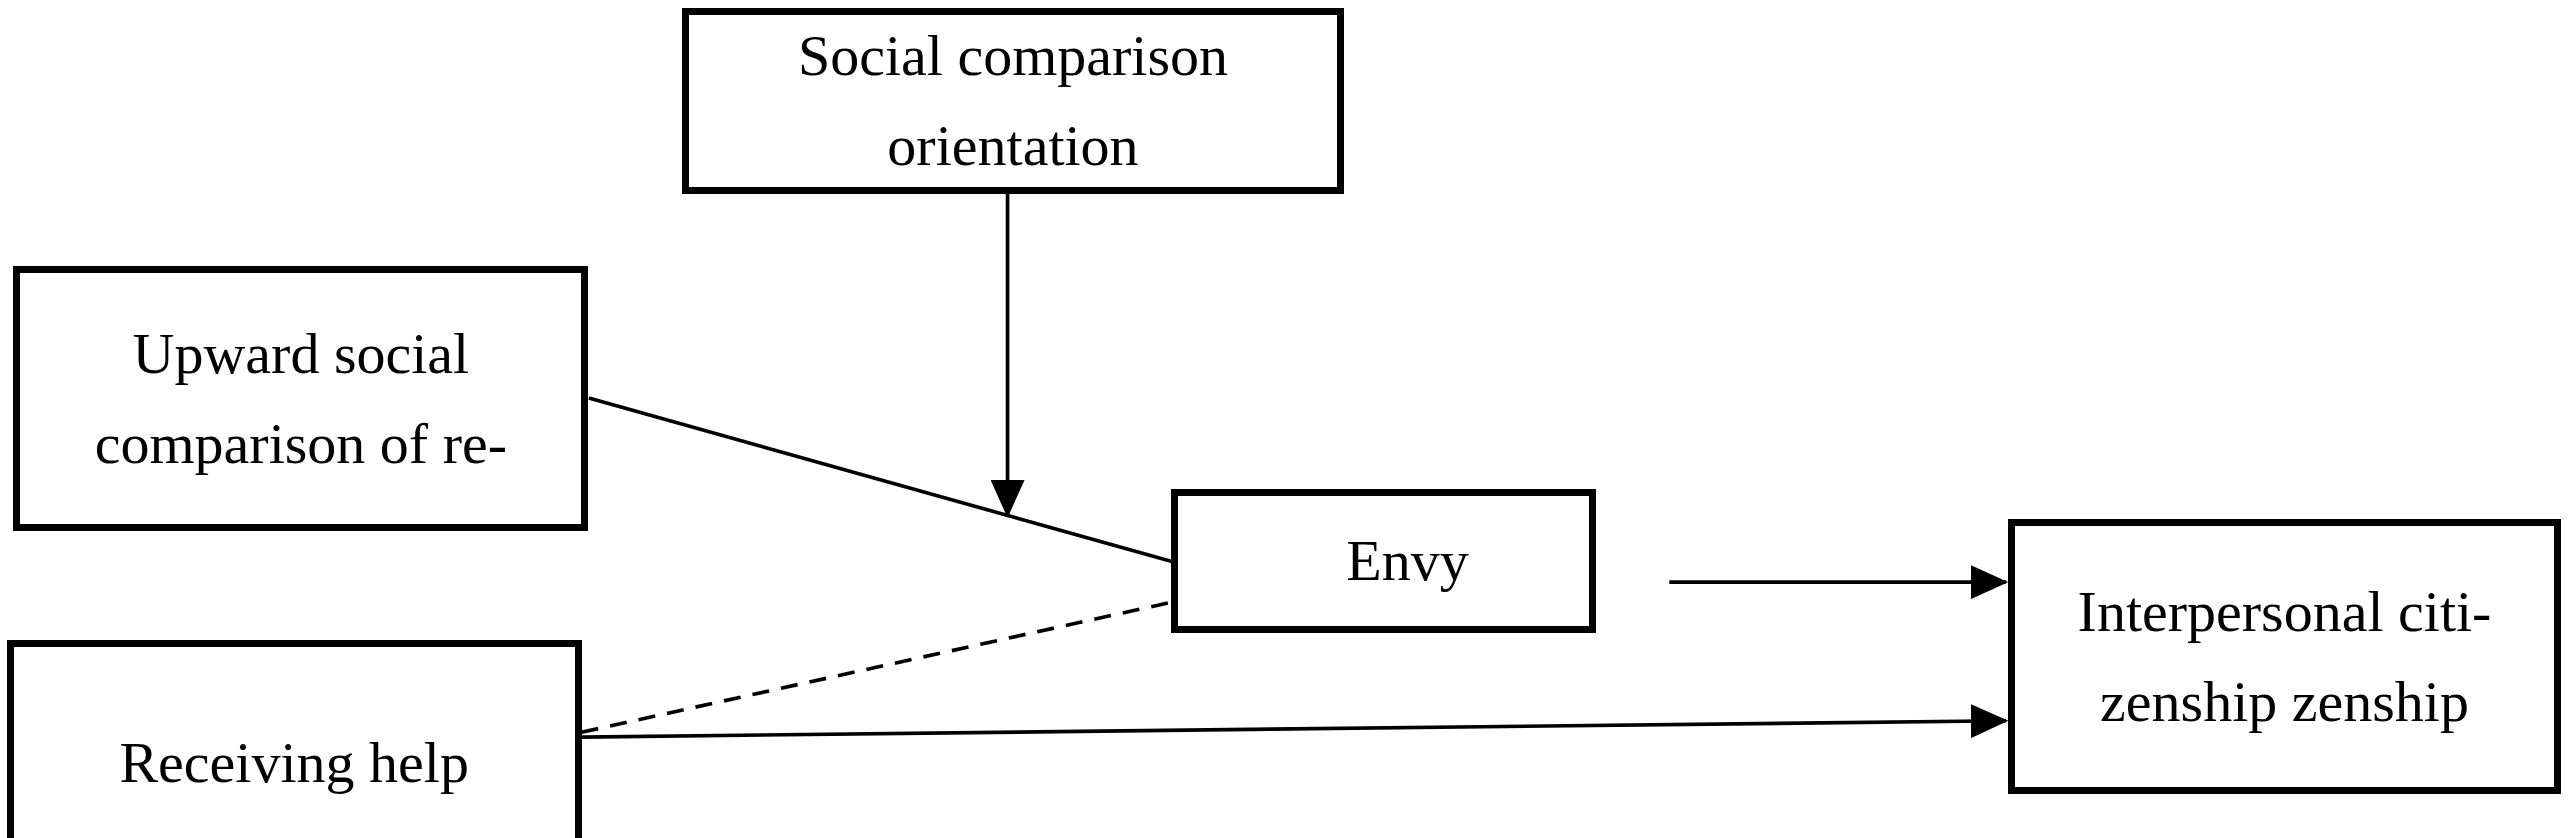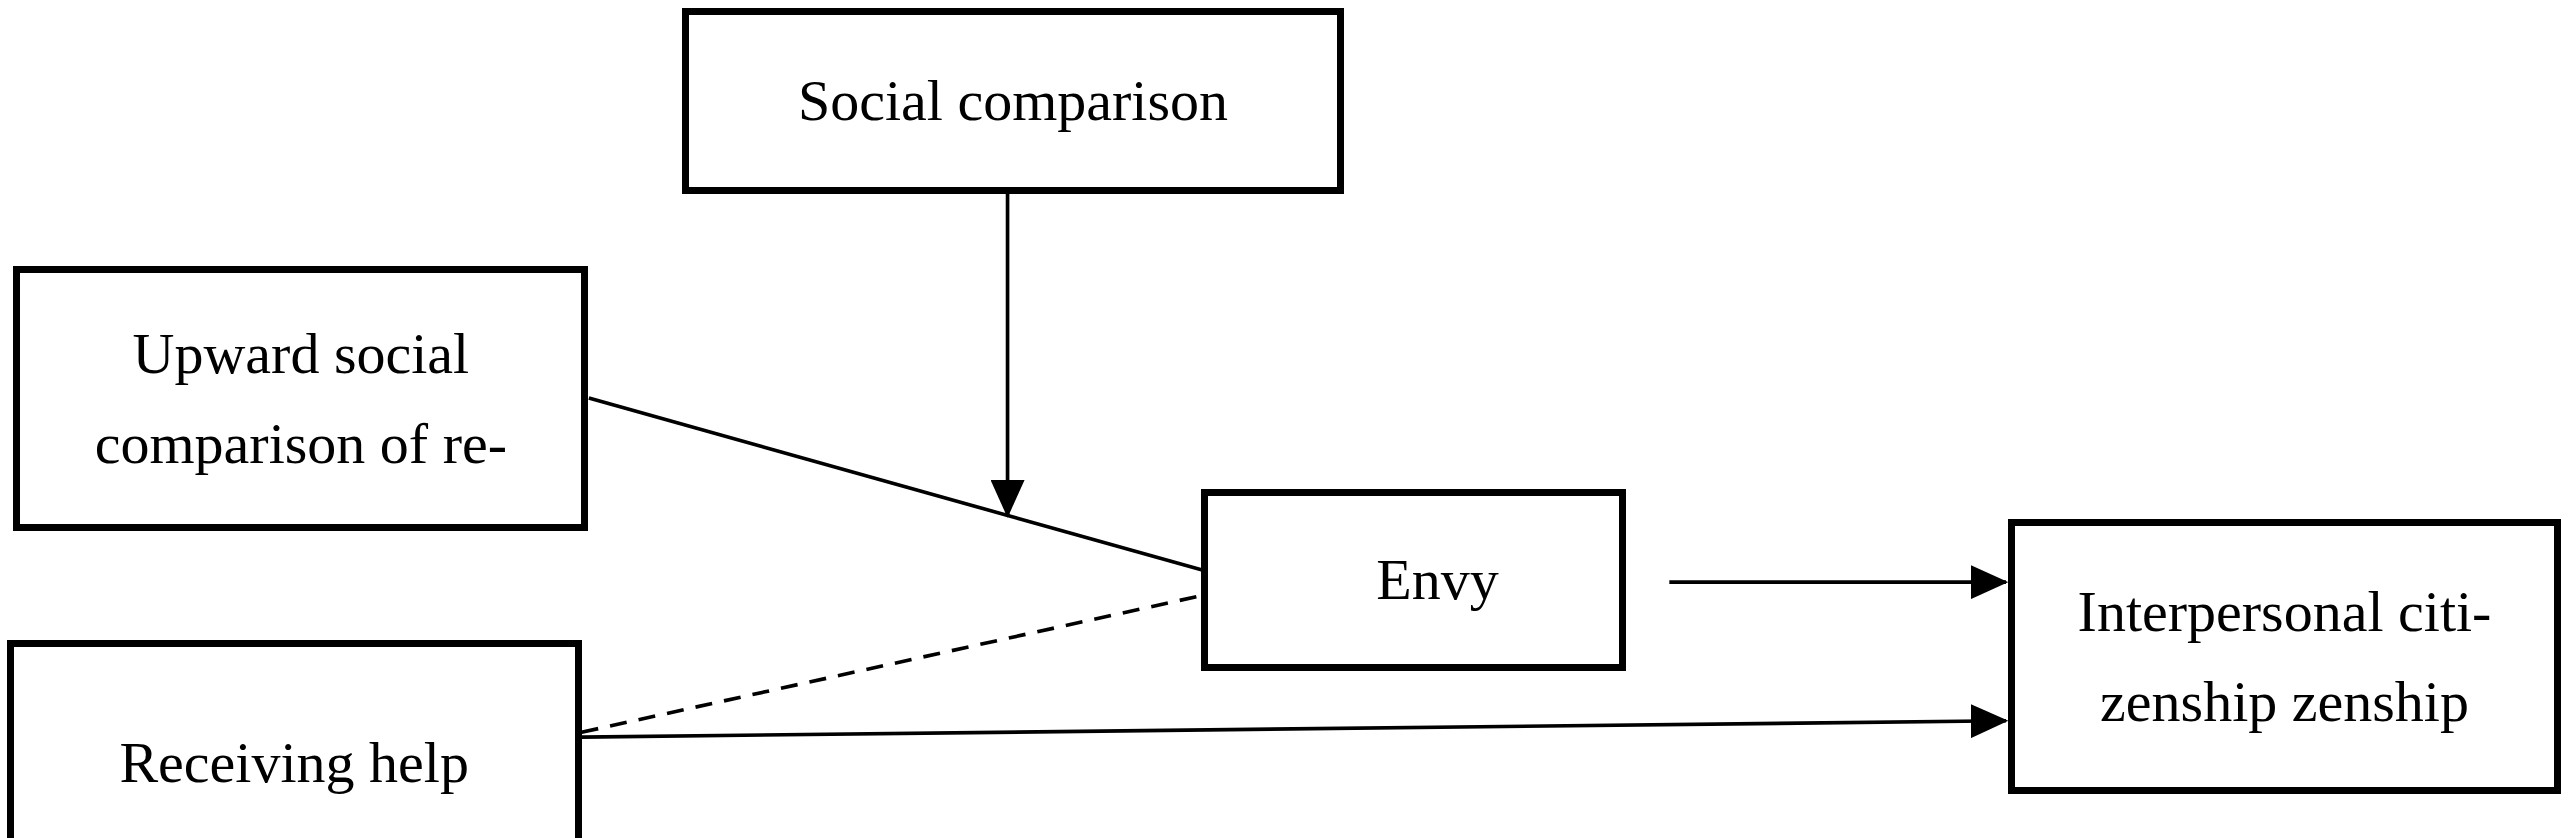--- a/index.html
+++ b/index.html
@@ -28,21 +28,21 @@
     font-family: "Liberation Serif", "DejaVu Serif", serif;
     font-size: 58px;
     line-height: 70px;
     color: #000000;
     white-space: nowrap;
     gap: 20px;
   }
   .node-sco  { left: 682px; top: 8px;   width: 662px; height: 186px; }
   .node-usc  { left: 13.4px;   top: 266px;  width: 575px;  height: 265px; }
   .node-rh   { left: 6.7px;   top: 640px; width: 575px;  height: 245px; }
-  .node-envy { left: 1201px; top: 489px;  width: 425px;  height: 182px; padding-left: 48px; }
+  .node-envy { left: 1171px; top: 489px;  width: 425px;  height: 144px; padding-left: 48px; }
   .node-icb  { left: 2008px; top: 519px;  width: 553px;  height: 275px; }
 </style>
 </head>
 <body>
 
 <div class="canvas">
 
   <svg class="edges" viewBox="0 0 4237 1379" xmlns="http://www.w3.org/2000/svg">
     <defs>
       <marker id="arrowhead" markerUnits="userSpaceOnUse" markerWidth="62" markerHeight="56" refX="58" refY="28" orient="auto">
@@ -56,20 +56,21 @@
 
     <line x1="1657" y1="319" x2="1657" y2="848" stroke="#000000" stroke-width="6" marker-end="url(#arrowhead)"></line>
 
     <line x1="2746" y1="958" x2="3300" y2="958" stroke="#000000" stroke-width="6" marker-end="url(#arrowhead)"></line>
 
     <line x1="956" y1="1213" x2="3300" y2="1186" stroke="#000000" stroke-width="6" marker-end="url(#arrowhead)"></line>
   </svg>
 
   <div class="node node-sco">
     <span>Social comparison</span>
+    <span>orientation</span>
   </div>
 
   <div class="node node-usc">
     <span>Upward social</span>
     <span>comparison of re-</span>
   </div>
 
   <div class="node node-rh">
     <span>Receiving help</span>
   </div>

